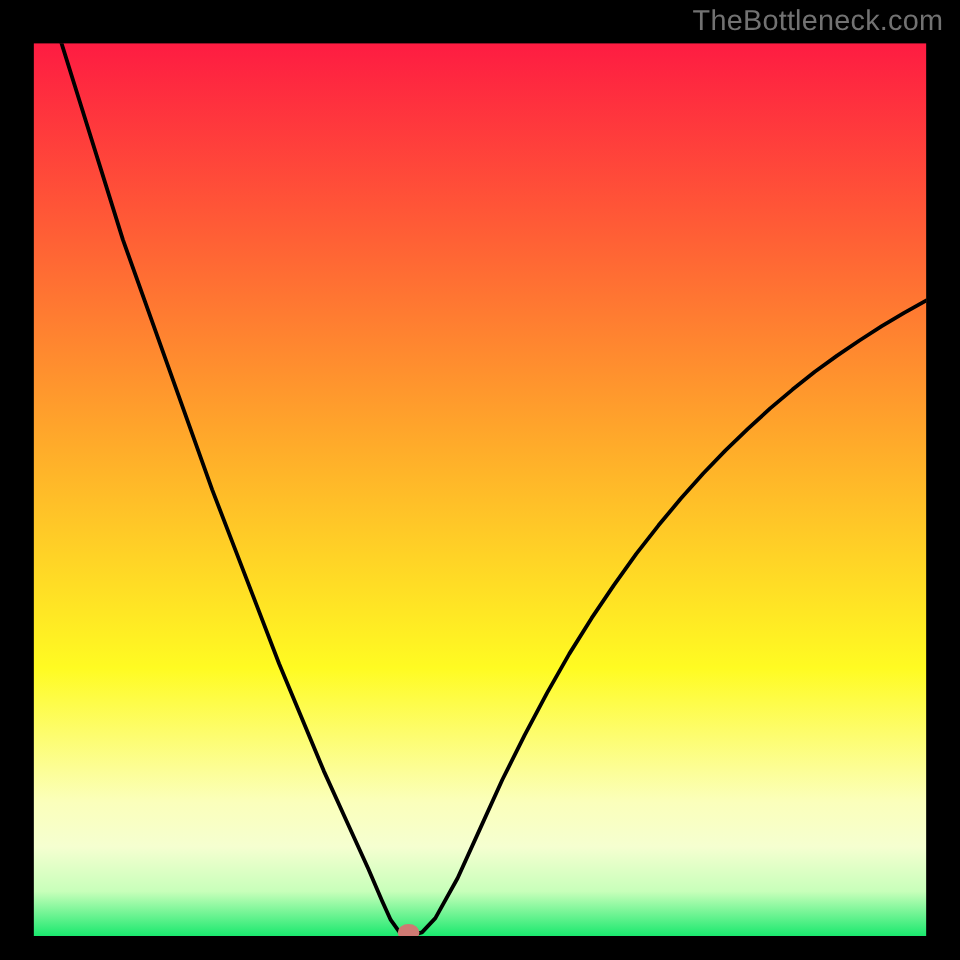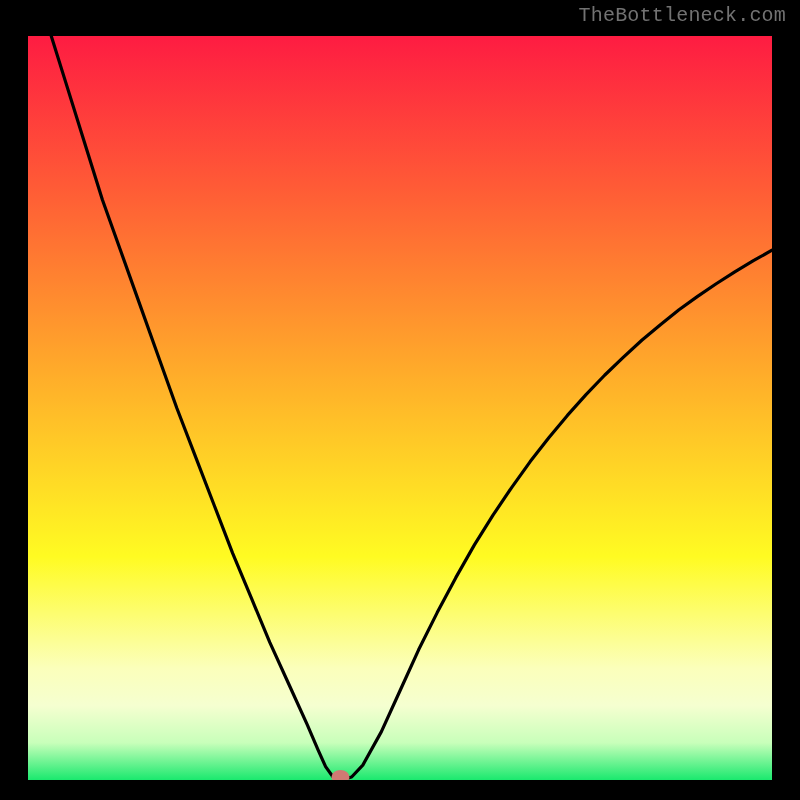--- a/index.html
+++ b/index.html
@@ -15,23 +15,23 @@
     position: relative;
     width: 800px;
     height: 800px;
     background: #000;
   }
   .watermark {
     position: absolute;
     top: 4px;
     right: 14px;
     color: #727272;
-    font-size: 20px;
+    font-size: 24px;
     font-weight: 500;
-    font-family: Liberation Mono, monospace;
+    font-family: Liberation Sans, sans-serif;
     letter-spacing: 0.2px;
   }
   .plot {
     position: absolute;
     left: 28px;
     top: 36px;
     width: 744px;
     height: 744px;
   }
   .plot svg {

